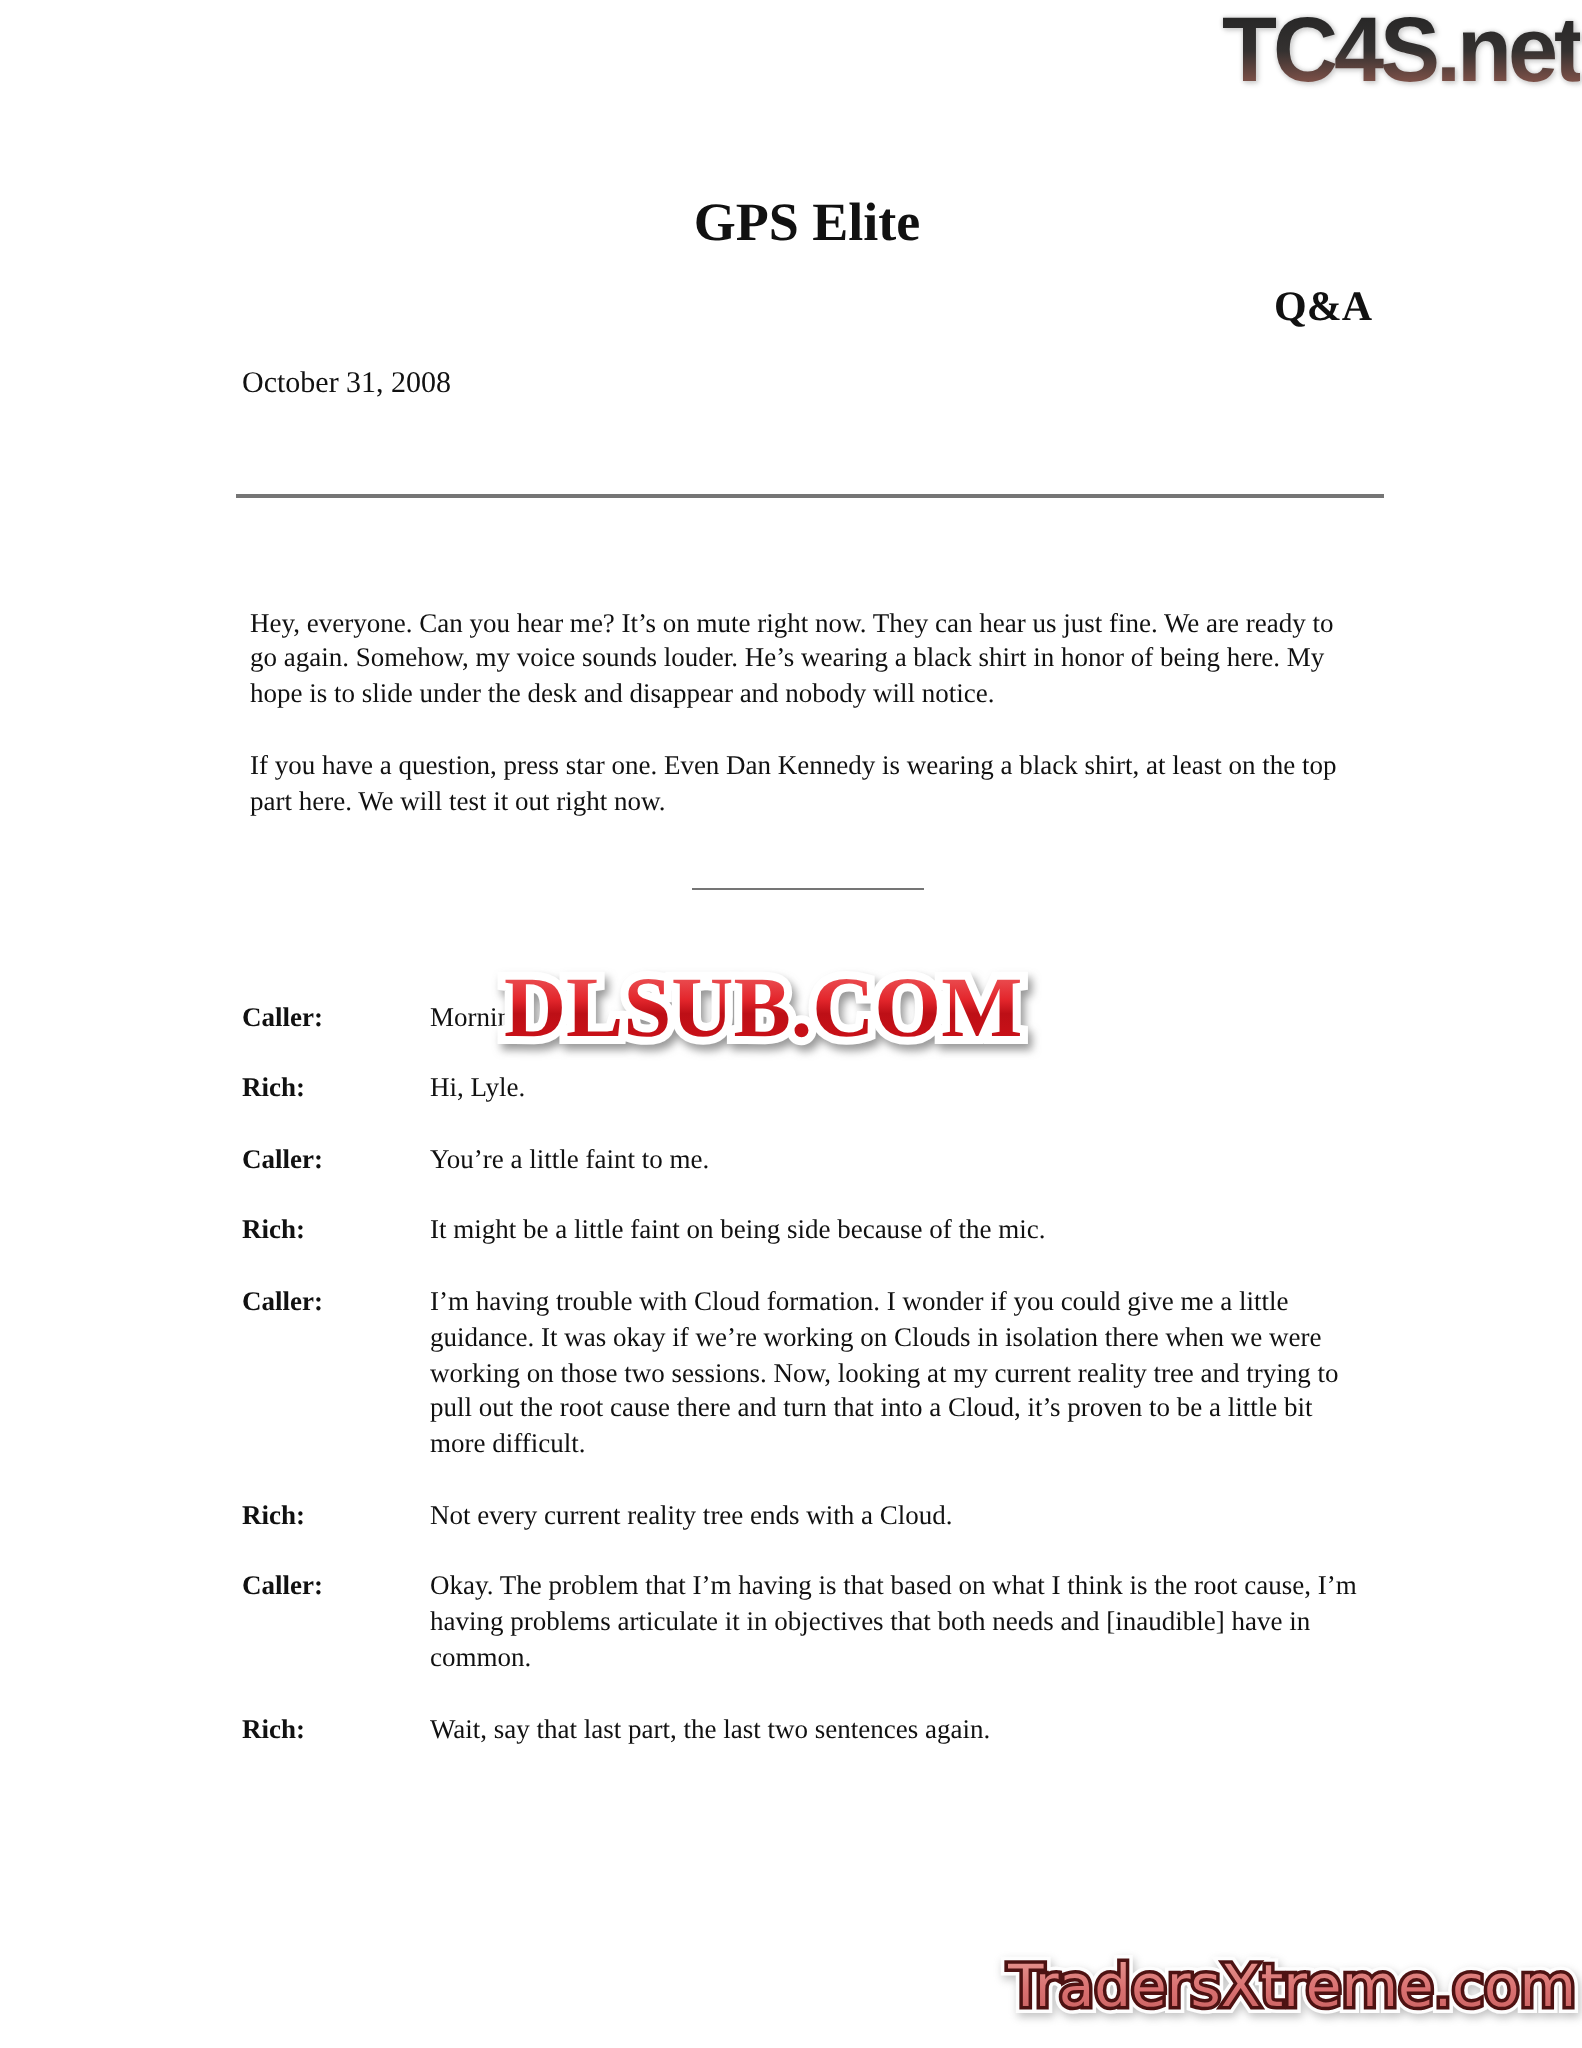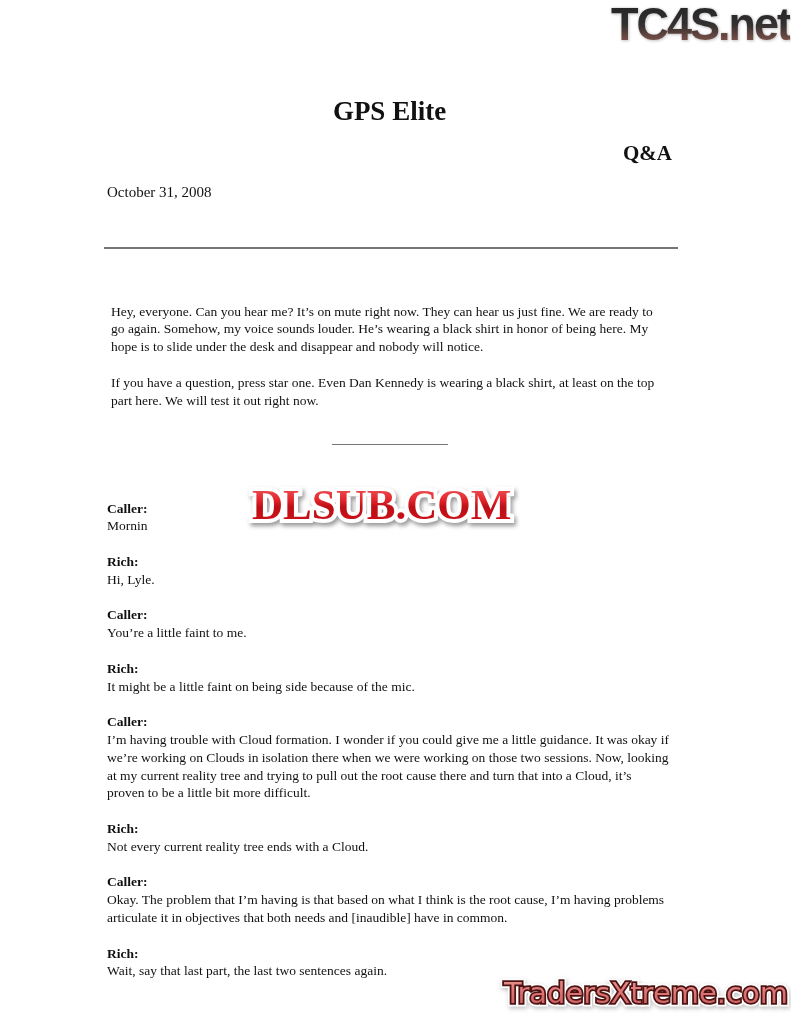--- a/index.html
+++ b/index.html
@@ -27,21 +27,21 @@
     -webkit-background-clip: text;
     background-clip: text;
     color: transparent;
     filter: drop-shadow(0 0 1px #c9c9c9) drop-shadow(1px 1px 1px #d6d6d6);
     transform: scaleY(1.02);
   }
 
   
   .doc {
     position: absolute;
-    left: 107px;
+    left: 121px;
     top: 0;
     width: 565px;
     font-size: 13.5px;
     line-height: 17.8px;
   }
   .doc-title {
     margin: 96px 0 0 0;
     text-align: center;
     font-size: 27px;
     font-weight: bold;
@@ -69,21 +69,21 @@
   .para { margin: 4px; }
   .para-1 { margin-top: 54px; }
   .para-2 { margin-top: 18px; }
   .rule-short {
     margin: 34px auto 0 auto;
     width: 116px;
     border: 0;
     border-top: 1.5px solid var(--rule-gray, #757575);
   }
   .dialog { margin-top: 55px; }
-  .dialog-row { display: flex; margin: 0 0 17.8px 0; flex-direction: column; }
+  .dialog-row { display: flex; margin: 0 0 17.8px 0; }
   .speaker { flex: none; width: 94px; font-weight: bold; }
   .utterance { flex: 1; }
 
   
   .dlsub {
     position: absolute;
     left: 252px;
     top: 483px;
     font-family: "Liberation Serif", serif;
     font-weight: bold;

